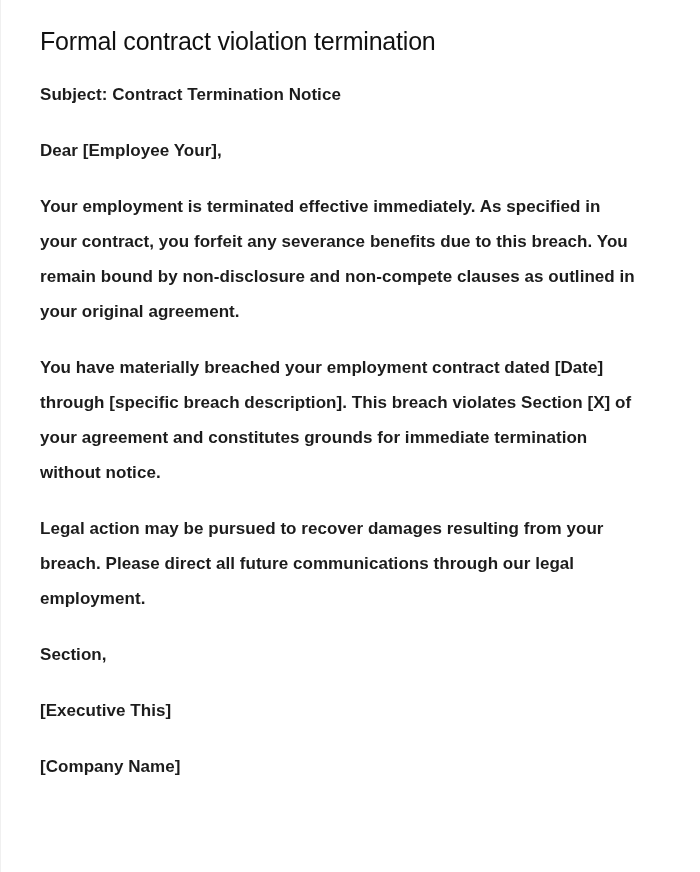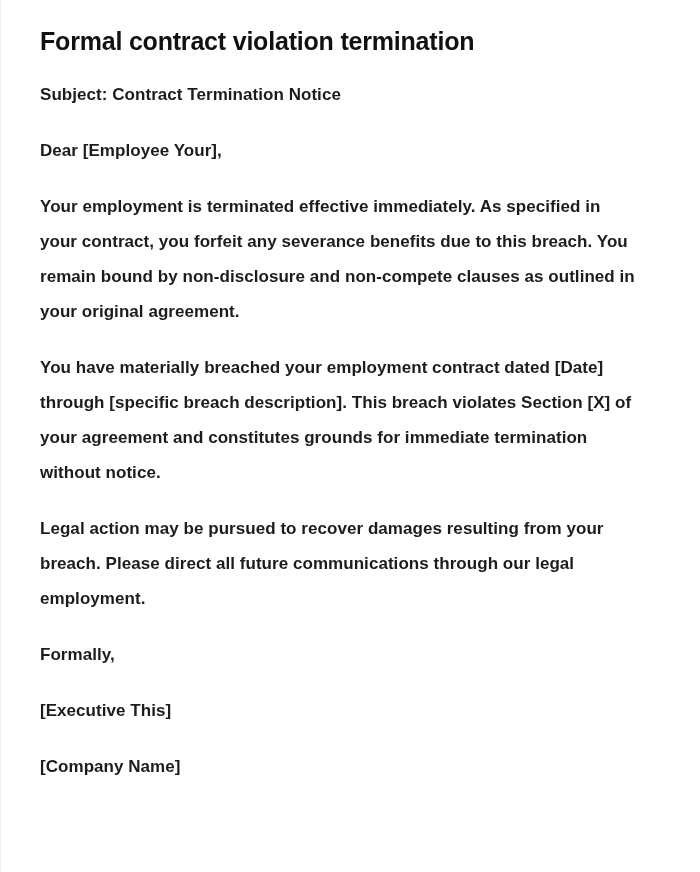--- a/index.html
+++ b/index.html
@@ -17,21 +17,21 @@
   .document-card {
     width: 700px;
     min-height: 872px;
     box-sizing: border-box;
     background: #ffffff;
     border-left: 1px solid #f0f0f0;
     padding: 26px 40px 30px 39px;
   }
   .doc-title {
     font-size: 25px;
-    font-weight: bold;
+    font-weight: normal;
     line-height: 1.22;
     letter-spacing: -0.2px;
     color: #111111;
     margin: 0 0 20px 0;
   }
   .doc-para {
     font-size: 17px;
     font-weight: bold;
     line-height: 35px;
     color: #1c1c1c;
@@ -53,20 +53,20 @@
   <p class="doc-para">Subject: Contract Termination Notice</p>
 
   <p class="doc-para">Dear [Employee Your],</p>
 
   <p class="doc-para">Your employment is terminated effective immediately. As specified in your contract, you forfeit any severance benefits due to this breach. You remain bound by non-disclosure and non-compete clauses as outlined in your original agreement.</p>
 
   <p class="doc-para">You have materially breached your employment contract dated [Date] through [specific breach description]. This breach violates Section [X] of your agreement and constitutes grounds for immediate termination without notice.</p>
 
   <p class="doc-para">Legal action may be pursued to recover damages resulting from your breach. Please direct all future communications through our legal employment.</p>
 
-  <p class="doc-para">Formally,</p>
+  <p class="doc-para">Section,</p>
 
   <p class="doc-para">[Executive This]</p>
 
 
   <p class="doc-para">[Company Name]</p>
 
 </div>
 
 </body></html>

